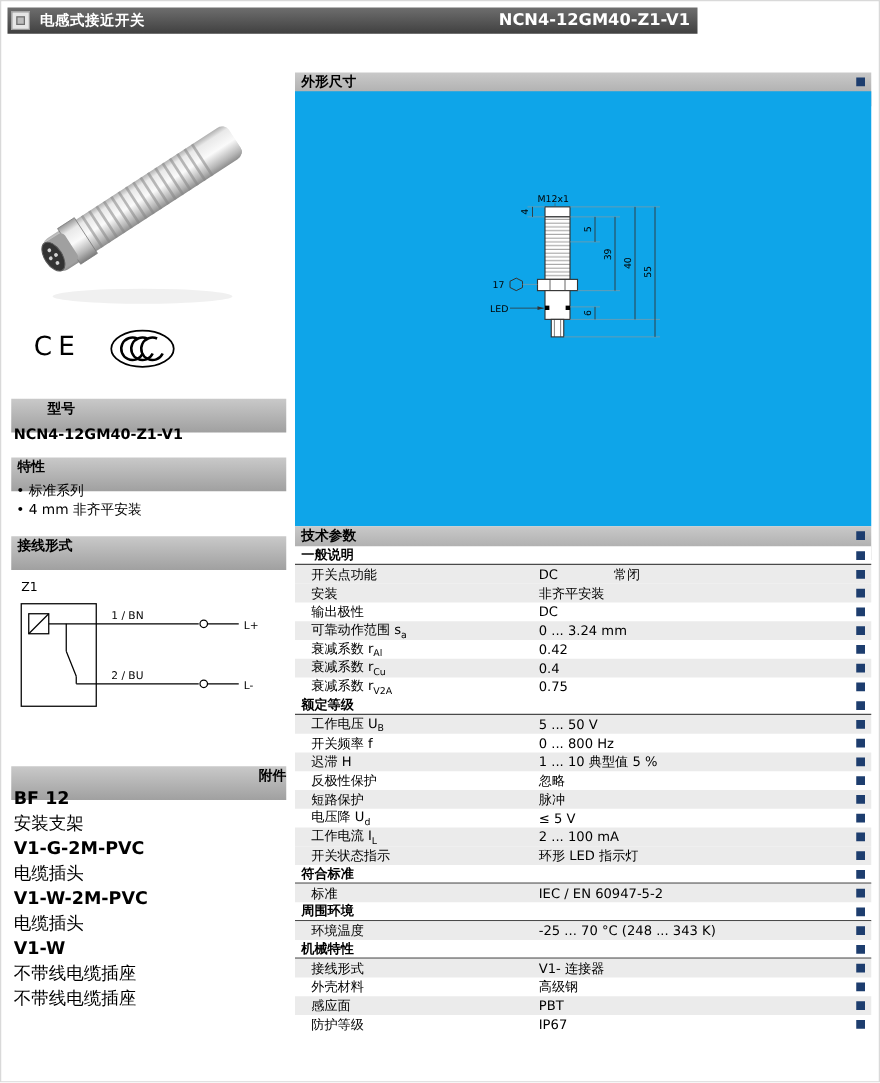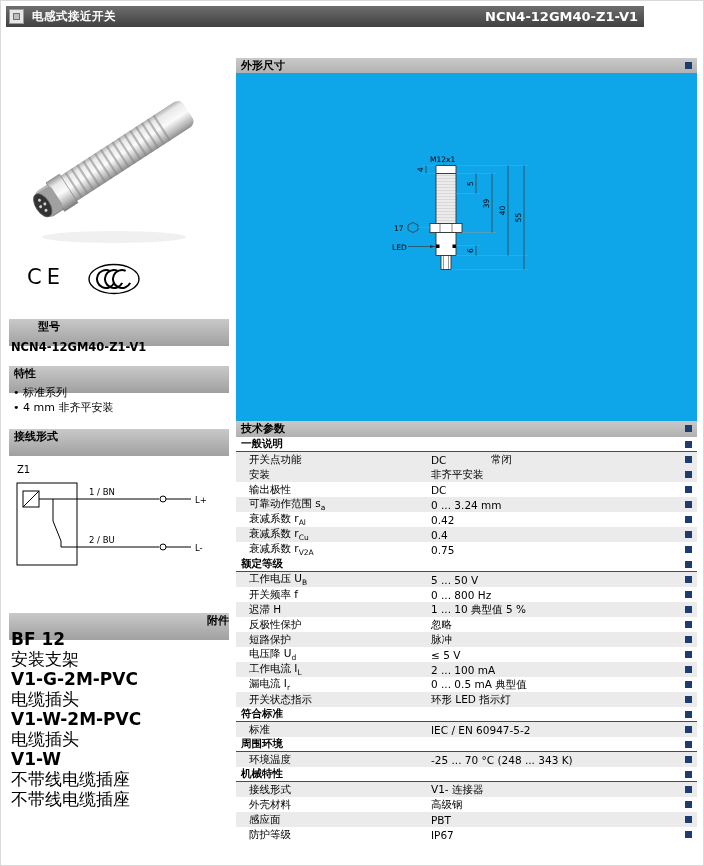--- a/index.html
+++ b/index.html
@@ -1,40 +1,40 @@
 <!DOCTYPE html>
 <html><head>
 <meta charset="utf-8">
 <style>
   * {margin:0;padding:0;box-sizing:border-box;}
   html,body{background:#fff;}
   body{width:704px;height:866px;position:relative;font-family:"DejaVu Sans","Liberation Sans",sans-serif;font-size:11px;color:#000;overflow:hidden;}
   .page{position:absolute;inset:0;background:#fff;border:1px solid #d9d9d9;}
 
   
-  .top-bar{position:absolute;left:5px;top:5px;width:638px;height:21px;background:linear-gradient(180deg,#6e6e6e,#404040);display:flex;align-items:center;}
+  .top-bar{position:absolute;left:5px;top:5px;width:552px;height:21px;background:linear-gradient(180deg,#6e6e6e,#404040);display:flex;align-items:center;}
   .cat-icon{width:15px;height:15px;margin-left:3px;background:#e6e6e6;border:1px solid #9a9a9a;display:flex;align-items:center;justify-content:center;}
   .cat-icon-inner{width:7px;height:7px;background:#bdbdbd;border:1px solid #6f6f6f;}
   .top-title{color:#fff;font-weight:bold;font-size:11.5px;margin-left:8px;letter-spacing:.5px;}
   .top-model{color:#fff;font-weight:bold;font-size:13px;margin-left:auto;margin-right:6px;}
 
   
   .gray-bar{position:absolute;height:27px;background:linear-gradient(180deg,#c9c9c9,#a0a0a0);font-weight:bold;font-size:11px;line-height:15px;padding-left:5px;}
   .gray-bar .bluesq{position:absolute;right:5px;top:4px;}
   .bluesq{display:inline-block;width:7px;height:7px;background:#1d3d6e;}
 
   
   .photo-box{position:absolute;left:8px;top:58px;width:214px;height:205px;}
   .ce-mark{position:absolute;left:26px;top:264px;font-size:21px;letter-spacing:5px;font-weight:500;}
   .ccc-box{position:absolute;left:86px;top:262px;width:54px;height:32px;}
   .model-value{position:absolute;left:10px;top:339px;font-weight:bold;font-size:11.5px;}
   .features{position:absolute;left:12px;top:384px;line-height:15px;font-size:11px;}
   .feature-item::before{content:"•  ";}
   .wiring-box{position:absolute;left:10px;top:458px;width:210px;height:130px;}
-  .accessories{position:absolute;left:10px;top:628px;width:212px;line-height:20px;font-size:17px;}
+  .accessories{position:absolute;left:10px;top:628px;width:212px;line-height:20px;font-size:14px;}
   .acc-name{font-weight:bold;}
 
   
   .dims-panel{position:absolute;left:235px;top:72px;width:461px;height:348px;background:#0ea5e9;}
   .dims-drawing{position:absolute;left:150px;top:78px;width:235px;height:185px;}
 
   
   .tech-table{position:absolute;left:235px;top:436px;width:461px;}
   .trow{position:relative;height:15px;display:flex;align-items:center;font-size:10.5px;}
   .trow.alt{background:#ebebeb;}
@@ -303,25 +303,20 @@
       <div class="trow data">
         <span class="tlabel">电压降 U<sub>d</sub></span>
         <span class="tvalue">≤ 5 V</span>
         <span class="bluesq"></span>
       </div>
       <div class="trow data alt">
         <span class="tlabel">工作电流 I<sub>L</sub></span>
         <span class="tvalue">2 ... 100 mA</span>
         <span class="bluesq"></span>
       </div>
-      <div class="trow data">
-        <span class="tlabel">漏电流 I<sub>r</sub></span>
-        <span class="tvalue">0 ... 0.5 mA 典型值</span>
-        <span class="bluesq"></span>
-      </div>
       <div class="trow data alt">
         <span class="tlabel">开关状态指示</span>
         <span class="tvalue">环形 LED 指示灯</span>
         <span class="bluesq"></span>
       </div>
       <div class="trow section">
         <span class="slabel">符合标准</span>
         <span class="bluesq"></span>
       </div>
       <div class="trow data alt">

